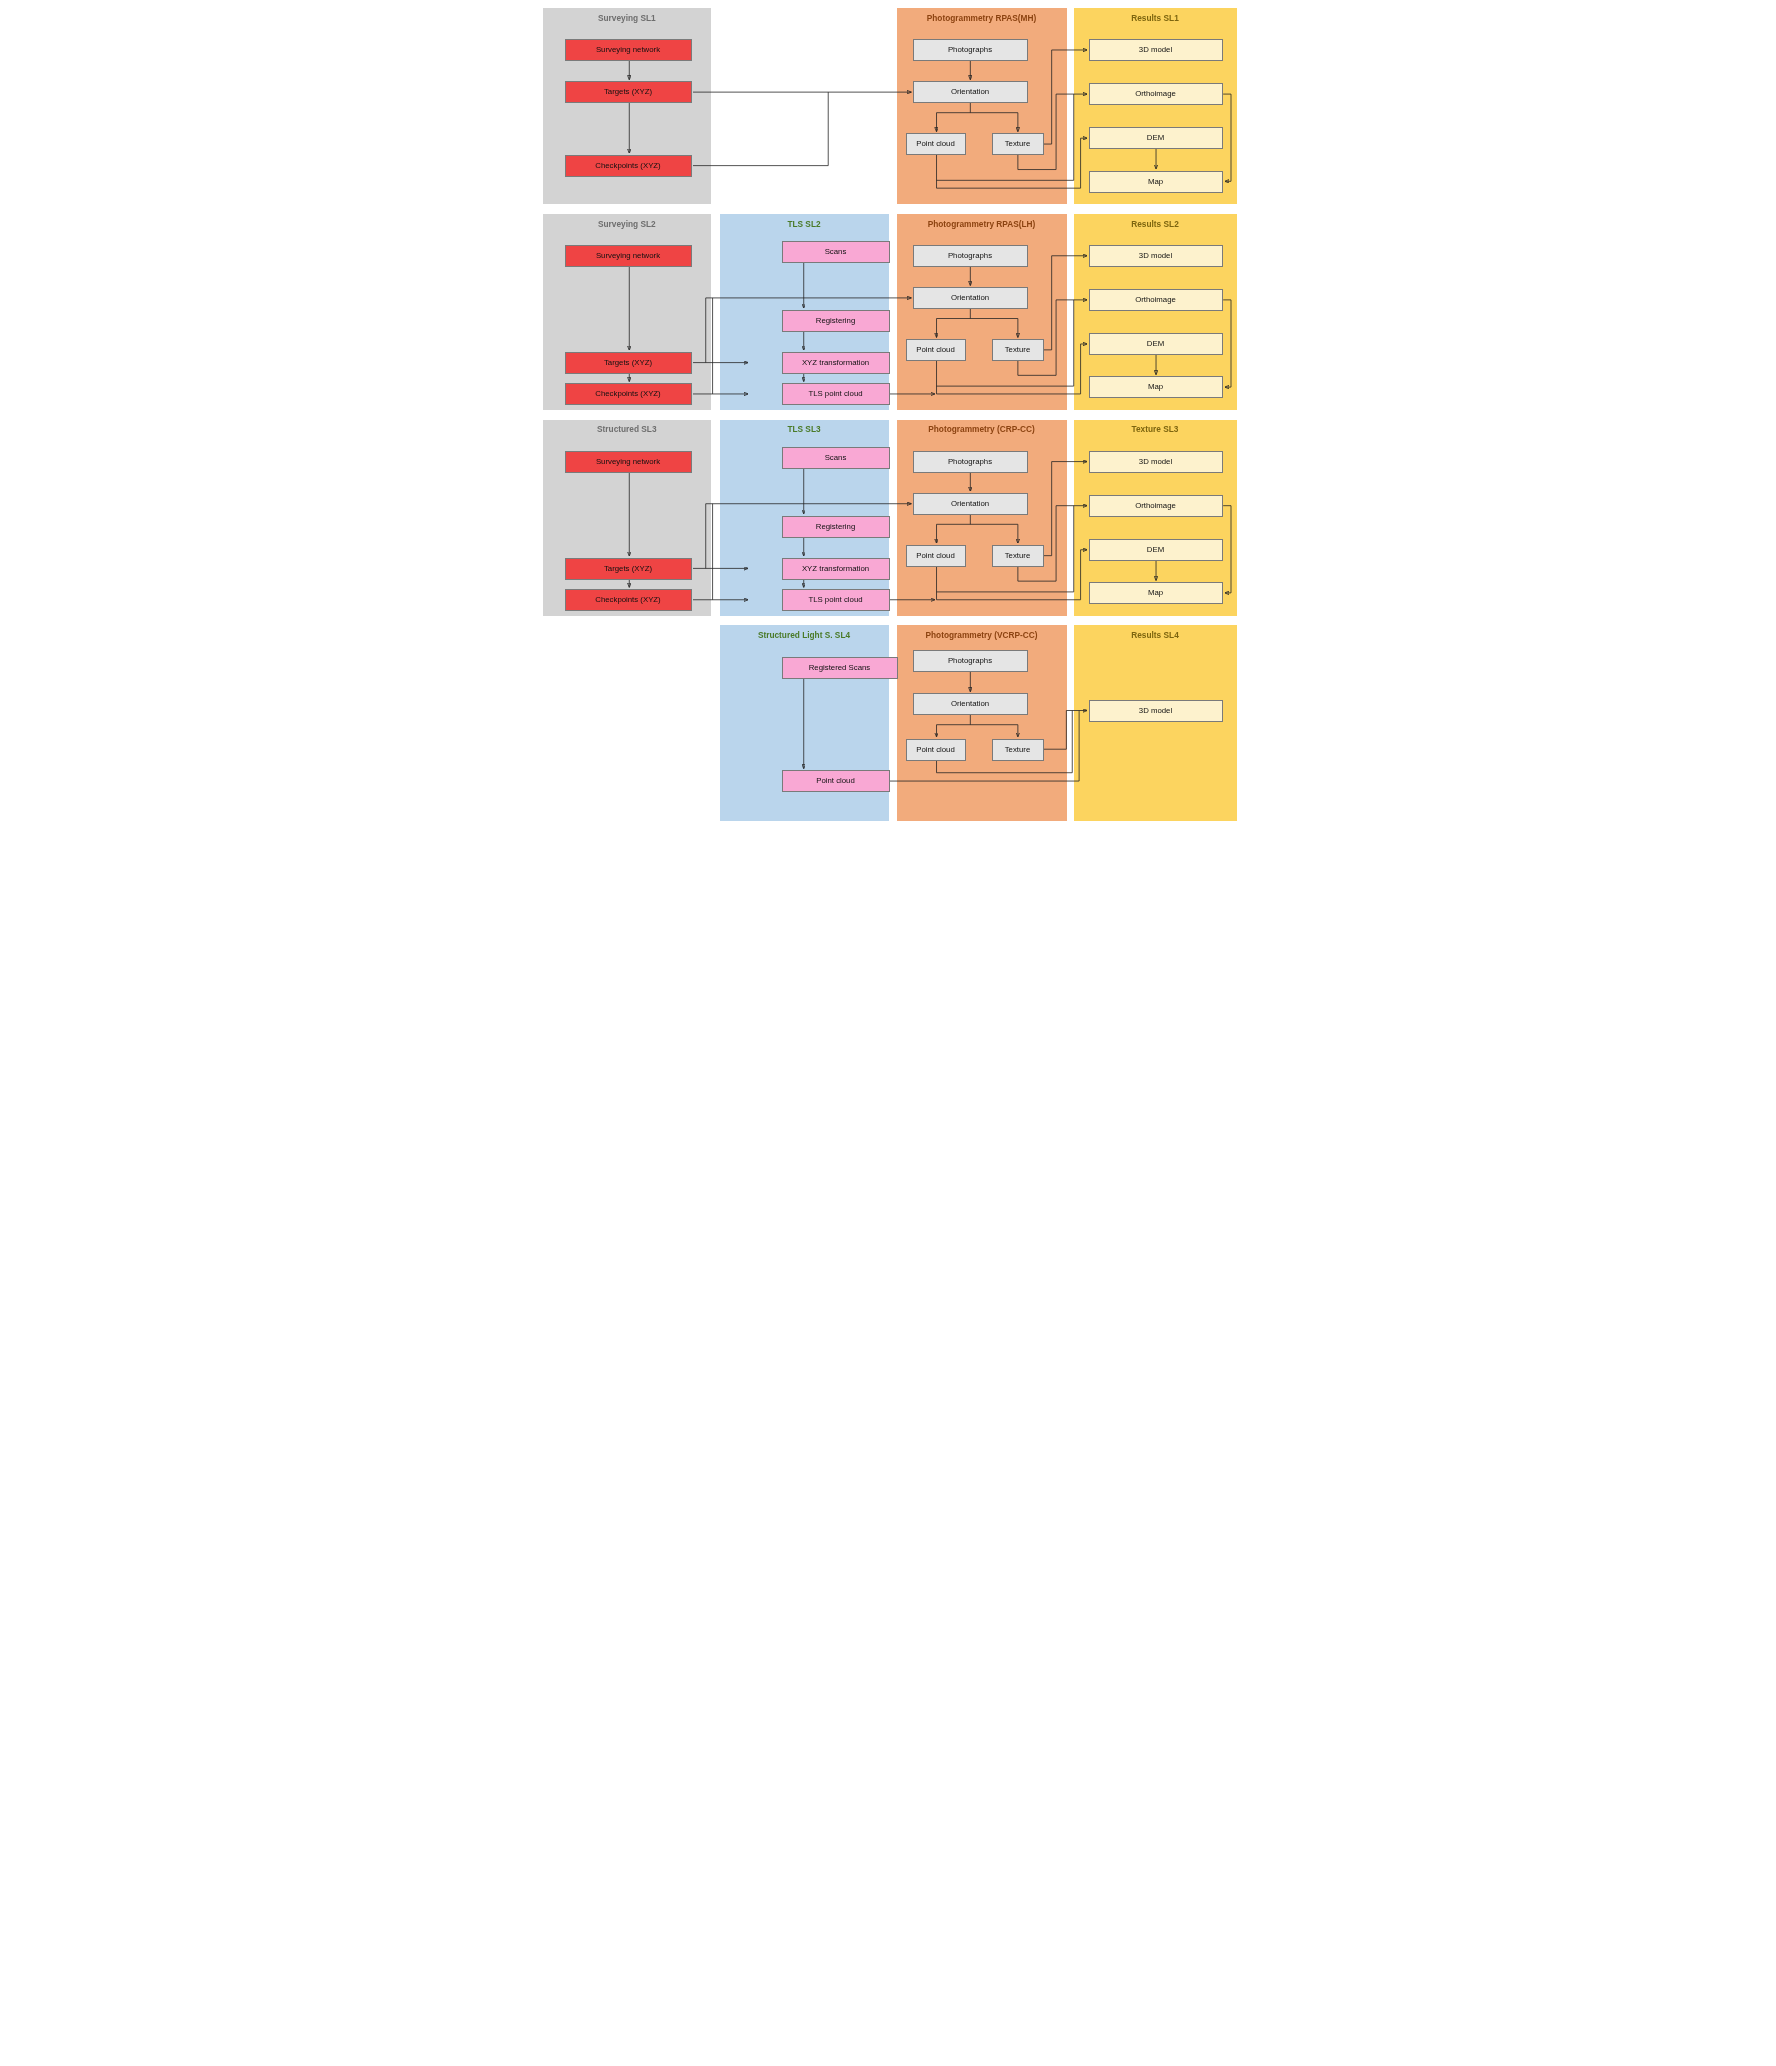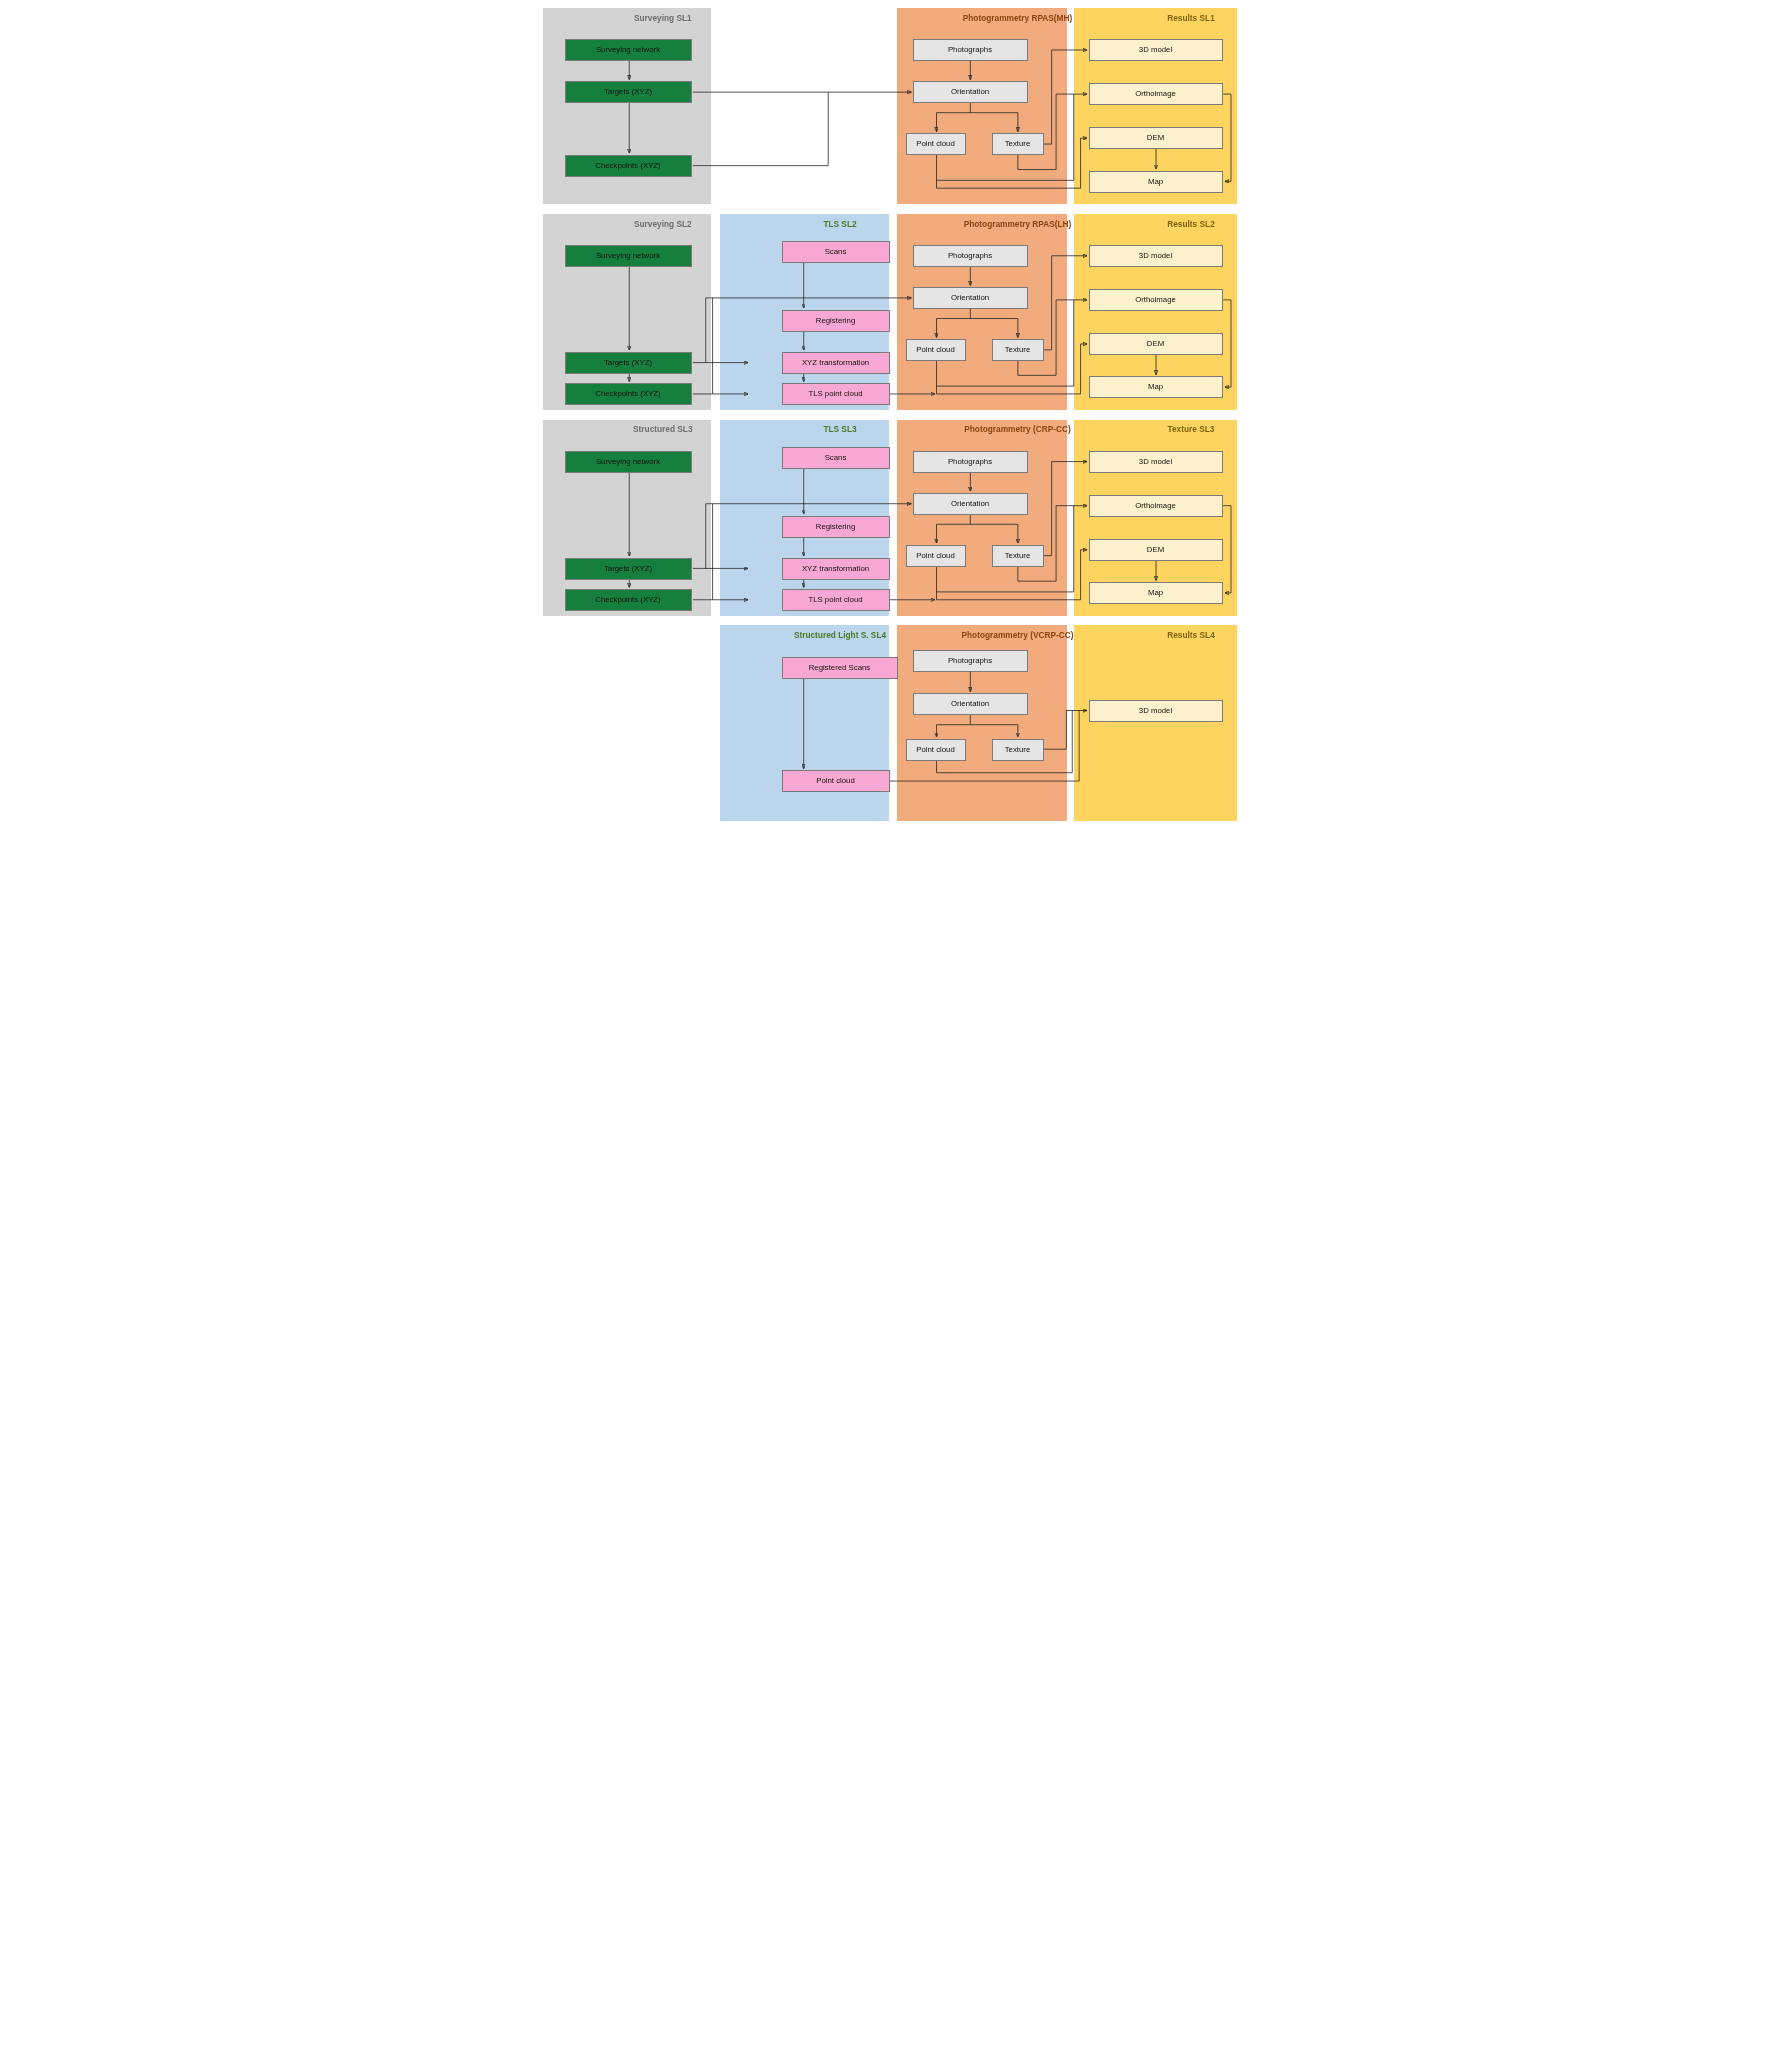--- a/index.html
+++ b/index.html
@@ -2,28 +2,28 @@
 <html style="font-size:7.8px"><head>
 <meta charset="utf-8">
 <style>
   html,body{margin:0;padding:0;background:#ffffff;font-family:"Liberation Sans",sans-serif;}
   .canvas{position:relative;width:711px;height:833px;margin:0 auto;background:#fff;}
   .panel{position:absolute;}
   .panel.gray{background:#d3d3d3;}
   .panel.blue{background:#bad5ec;}
   .panel.orange{background:#f2ab7c;}
   .panel.yellow{background:#fcd45f;}
-  .ptitle{position:absolute;left:0;right:0;text-align:center;font-size:8.3px;font-weight:bold;letter-spacing:0px;padding-left:36px;}
+  .ptitle{position:absolute;left:0;right:0;text-align:center;font-size:8.3px;font-weight:bold;letter-spacing:0px;}
   .t-gray{color:#6e6e6e;}
   .t-green{color:#4a7a28;}
   .t-orange{color:#8c4311;}
   .t-olive{color:#7d650f;text-align:center;}
   .node{position:absolute;height:21.6px;line-height:20px;box-sizing:border-box;border:0.7px solid #7a7a7a;
         text-align:center;font-size:7.8px;color:#111;white-space:nowrap;overflow:hidden;}
-  .n-gray{background:#15803d;}
+  .n-gray{background:#ef4444;}
   .n-blue{background:#f9a8d4;margin-left:32px;}
   .n-orange{background:#e5e5e5;}
   .n-yellow{background:#fdf2cd;}
   svg.wires{position:absolute;left:0;top:0;width:711px;height:833px;pointer-events:none;}
   svg.wires path{fill:none;stroke:#222;stroke-width:1.6px;}
 </style>
 </head>
 <body>
 
 <div class="canvas">

